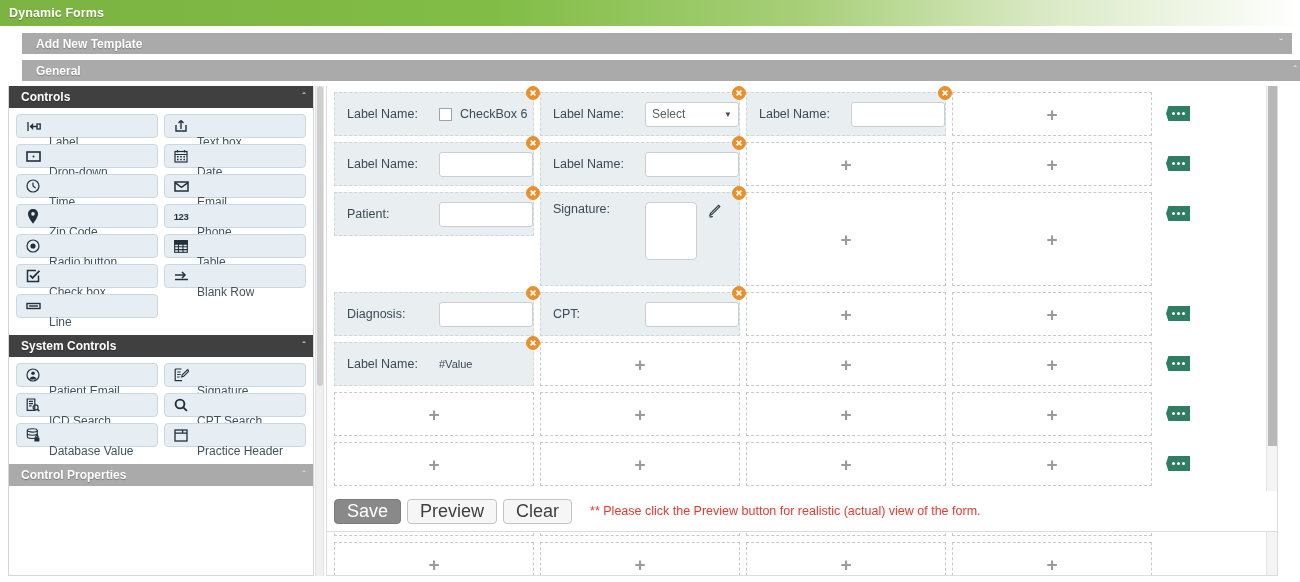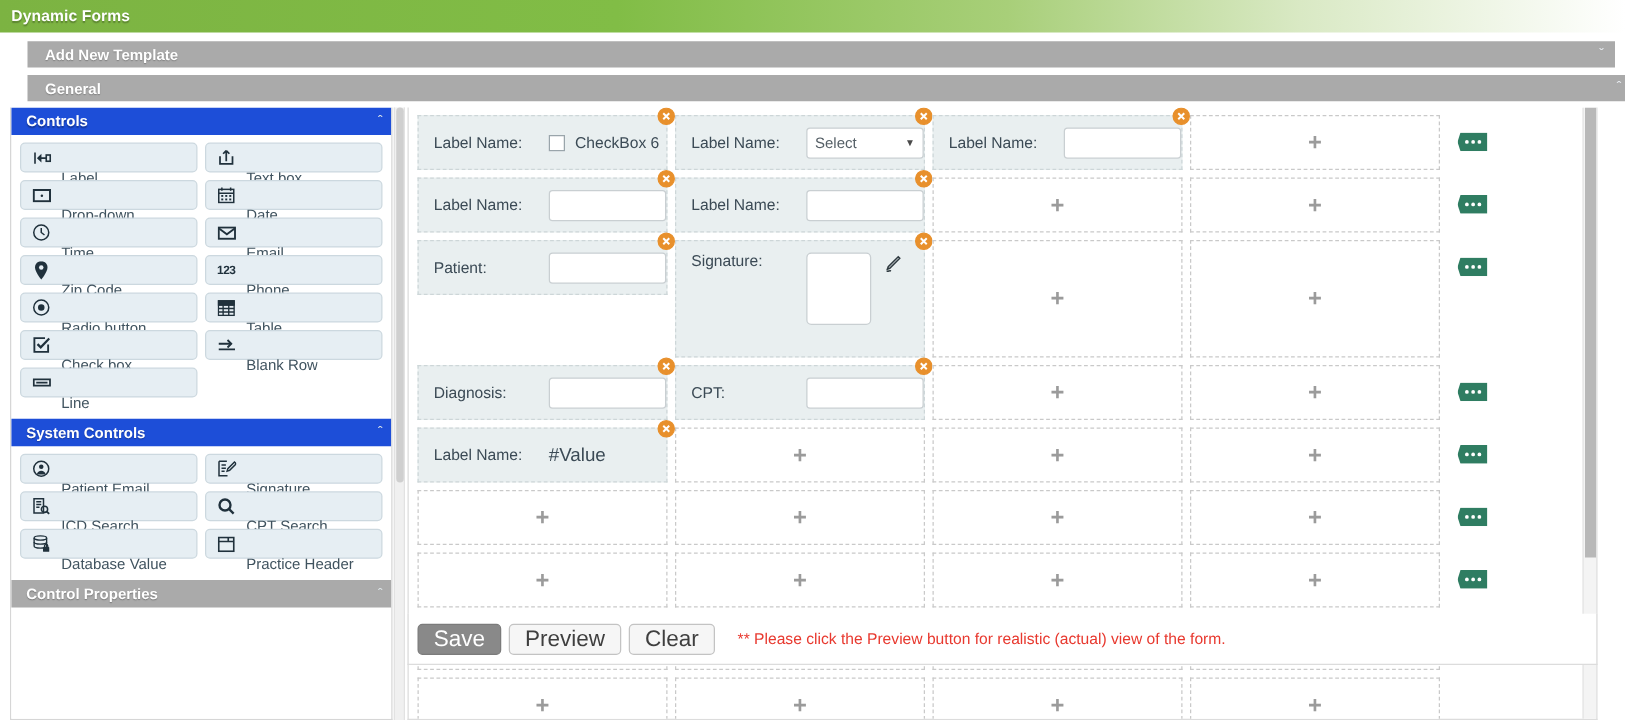--- a/index.html
+++ b/index.html
@@ -50,21 +50,21 @@
   
   .leftpanel {
     position: absolute; left: 8px; top: 0;
     width: 306px; height: 490px;
     background: #ffffff;
     border: 1px solid #d6d6d6;
     border-top: none;
     overflow: hidden;
   }
   .sec-head {
-    height: 22px; background: #1d4ed8;
+    height: 22px; background: #404040;
     display: flex; align-items: center;
     padding: 0 7px 0 12px;
     position: relative;
   }
   .sec-head.gray { background: #aaaaaa; }
   .sec-head .sh-label {
     color: #ffffff; font-size: 12px; font-weight: bold;
     text-shadow: 0 1px 1px rgba(0,0,0,.3);
   }
   .sec-head .chev { margin-left: auto; color: #dfe7ea; font-size: 11px; line-height: 1; }
@@ -182,21 +182,21 @@
   .fld-select .caret {
     margin-left: auto; font-size: 8px; color: #4a4a4a;
   }
   .fld-checkbox {
     width: 13px; height: 13px;
     border: 1px solid #9aa5ab; background: #fff;
     margin-right: 8px; flex: none;
   }
   .cb-wrap { display: flex; align-items: center; }
   .cb-text { font-size: 12.5px; color: #3b4a55; }
-  .fld-value { font-size: 15px; color: #3b4a55; }
+  .fld-value { font-size: 11px; color: #3b4a55; }
   .sig-box {
     width: 52px; height: 58px;
     background: #ffffff; border: 1px solid #c9cfd2; border-radius: 4px;
   }
   .sig-pen { margin-left: 9px; margin-top: 2px; color: #2f3a40; }
 
   .close-badge {
     position: absolute; right: -7px; top: -7px;
     width: 14px; height: 14px; border-radius: 50%;
     background: #e8902c;

